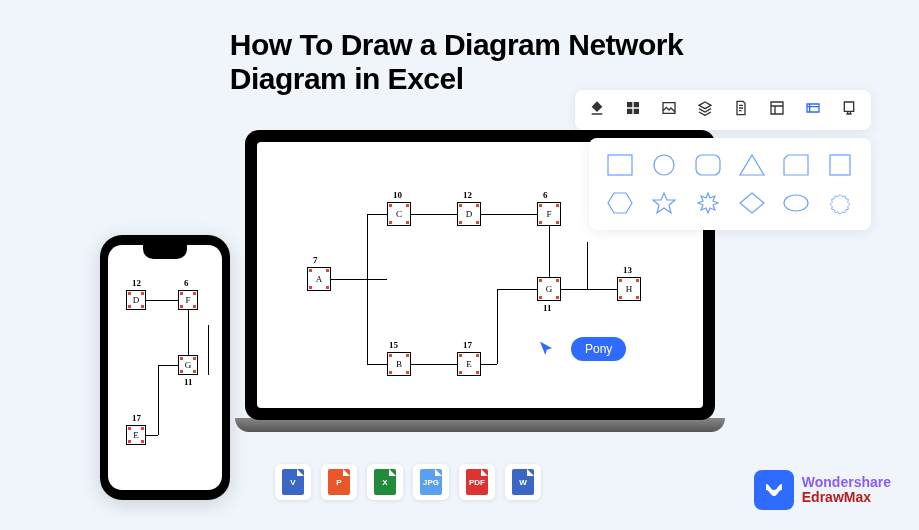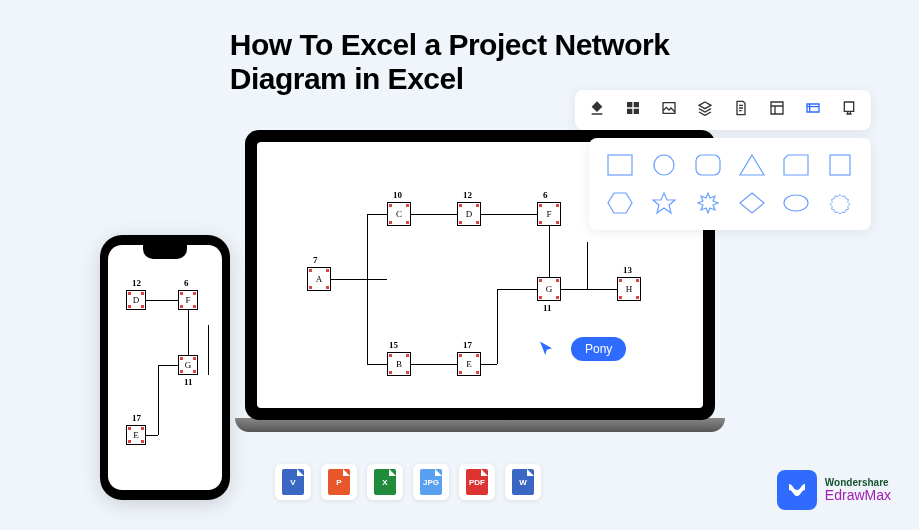--- a/index.html
+++ b/index.html
@@ -28,27 +28,27 @@
 .toolbar .ico.active{color:#2f6bff}
 .shape-panel{position:absolute;top:138px;right:48px;background:#fff;border-radius:8px;padding:12px 14px;box-shadow:0 2px 12px rgba(0,0,0,.08);display:grid;grid-template-columns:repeat(6,34px);grid-auto-rows:30px;gap:8px 10px;align-items:center;justify-items:center}
 .shape{stroke:#6b9fff;stroke-width:1.2;fill:none}
 .file-row{position:absolute;bottom:30px;left:275px;display:flex;gap:10px}
 .file-ico{width:36px;height:36px;background:#fff;border-radius:6px;display:flex;align-items:center;justify-content:center;box-shadow:0 1px 4px rgba(0,0,0,.1)}
 .file-page{width:22px;height:26px;border-radius:2px;position:relative;display:flex;align-items:center;justify-content:center;color:#fff;font-size:8px;font-weight:bold}
 .file-page::before{content:"";position:absolute;top:0;right:0;width:7px;height:7px;background:#fff;clip-path:polygon(0 0,100% 100%,0 100%)}
 .brand{position:absolute;bottom:20px;right:28px;display:flex;align-items:center;gap:8px}
 .brand-logo{width:40px;height:40px;background:#2f6bff;border-radius:8px;display:flex;align-items:center;justify-content:center}
 .brand-text{line-height:1.1}
-.brand-text .l1{font-size:10px;font-weight:700;color:#14532d}
-.brand-text .l2{font-size:14px;font-weight:400;color:#a21caf}
+.brand-text .l1{font-size:14px;font-weight:700;color:#8b5cf6}
+.brand-text .l2{font-size:14px;font-weight:700;color:#b91c1c}
 </style>
 </head>
 <body>
 
-<div class="title">How To Excel a Project Network Diagram in Excel</div>
+<div class="title">How To Draw a Diagram Network Diagram in Excel</div>
 
 <div class="laptop">
   <div class="laptop-screen">
     <div class="laptop-canvas">
 
       <div class="line-h" style="left:74px;top:137px;width:56px"></div>
       <div class="line-v" style="left:110px;top:72px;height:150px"></div>
       <div class="line-h" style="left:110px;top:72px;width:20px"></div>
       <div class="line-h" style="left:110px;top:222px;width:20px"></div>
       <div class="line-h" style="left:154px;top:72px;width:46px"></div>

